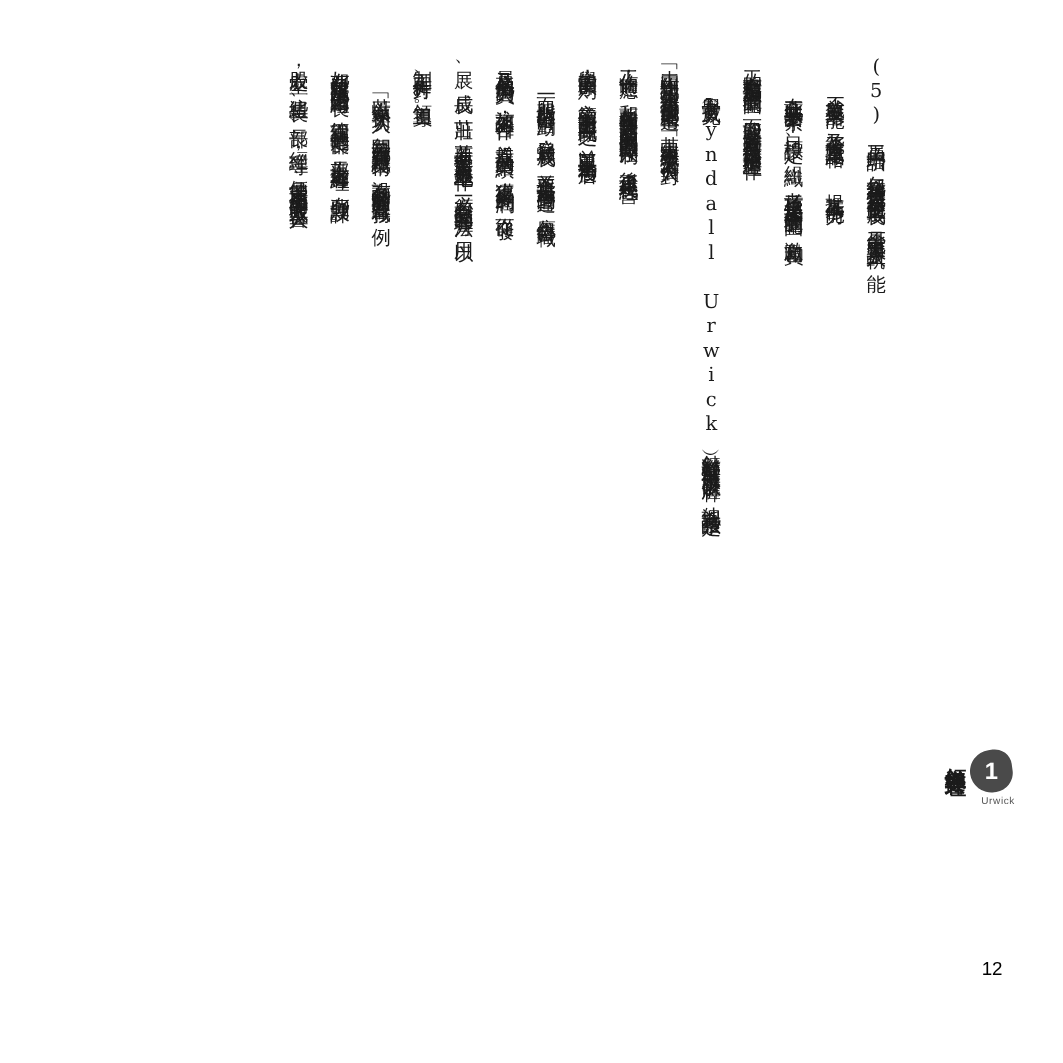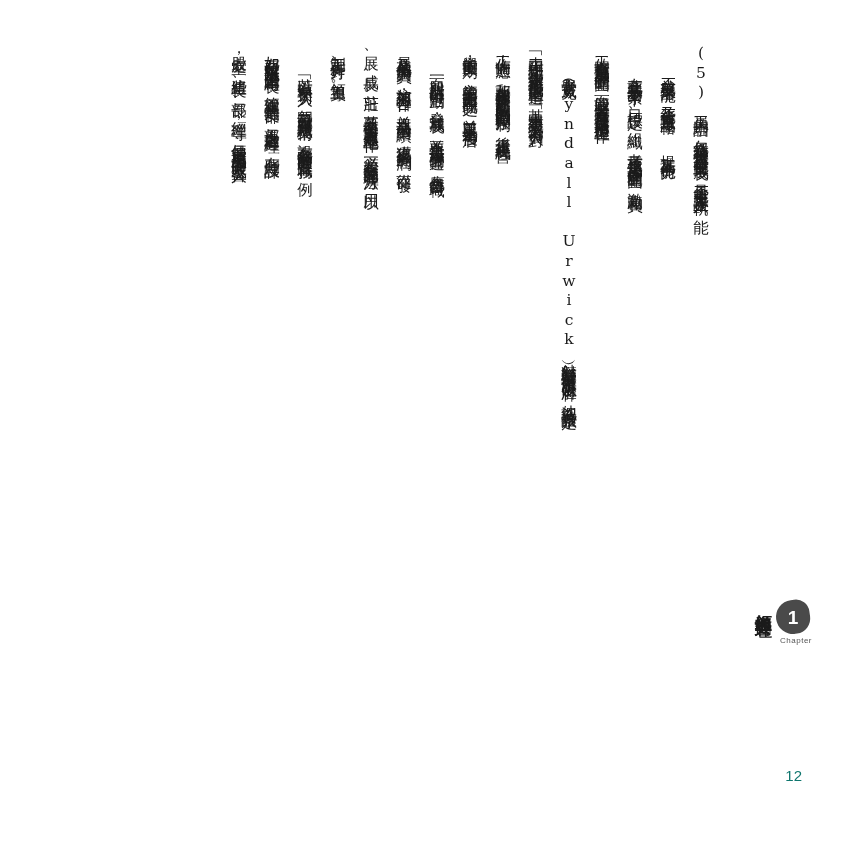--- a/index.html
+++ b/index.html
@@ -110,21 +110,21 @@
     letter-spacing: 0.5px;
   }
 
   
   #folio {
     position: absolute;
     right: 48px;
     bottom: 66px;
     font-family: "Liberation Sans", sans-serif;
     font-size: 15px;
-    color: #0f766e;
+    color: #000000;
   }
 </style>
 </head>
 <body>
 
 <div id="page">
 
   <div id="body-area">
       <div class="vcol">(5)員工的培訓：包括企業經營負責人是否能使員工成長？是否能引導員工步入正軌？能</div>
       <div class="vcol indent-1">否啟發員工潛能？及能否培育員工品格？，提高其工作能力？</div>
@@ -140,20 +140,20 @@
       <div class="vcol">制定工作方針、領導員工。</div>
       <div class="vcol indent-1">若以「領導」來切入，每間公司都有其組織架構，設有各個階層的管理監督職務。例</div>
       <div class="vcol">如有些公司權限最小的位階為組長，管理組長的是部長，部長之上還有經理，有些則設課</div>
       <div class="vcol">股處室，這些組長、部長、經理等，便是管理所屬員工的管理人或監督人。</div>
     </div>
 
   <div id="chapter-tab">
     <div id="chapter-badge">
       <span class="blob"></span>
       <span class="num">1</span>
-      <span class="word">Chapter</span>
+      <span class="word">Urwick</span>
     </div>
     <div id="chapter-title">領導與管理</div>
   </div>
 
   <div id="folio">12</div>
 
 </div>
 
 </body></html>

